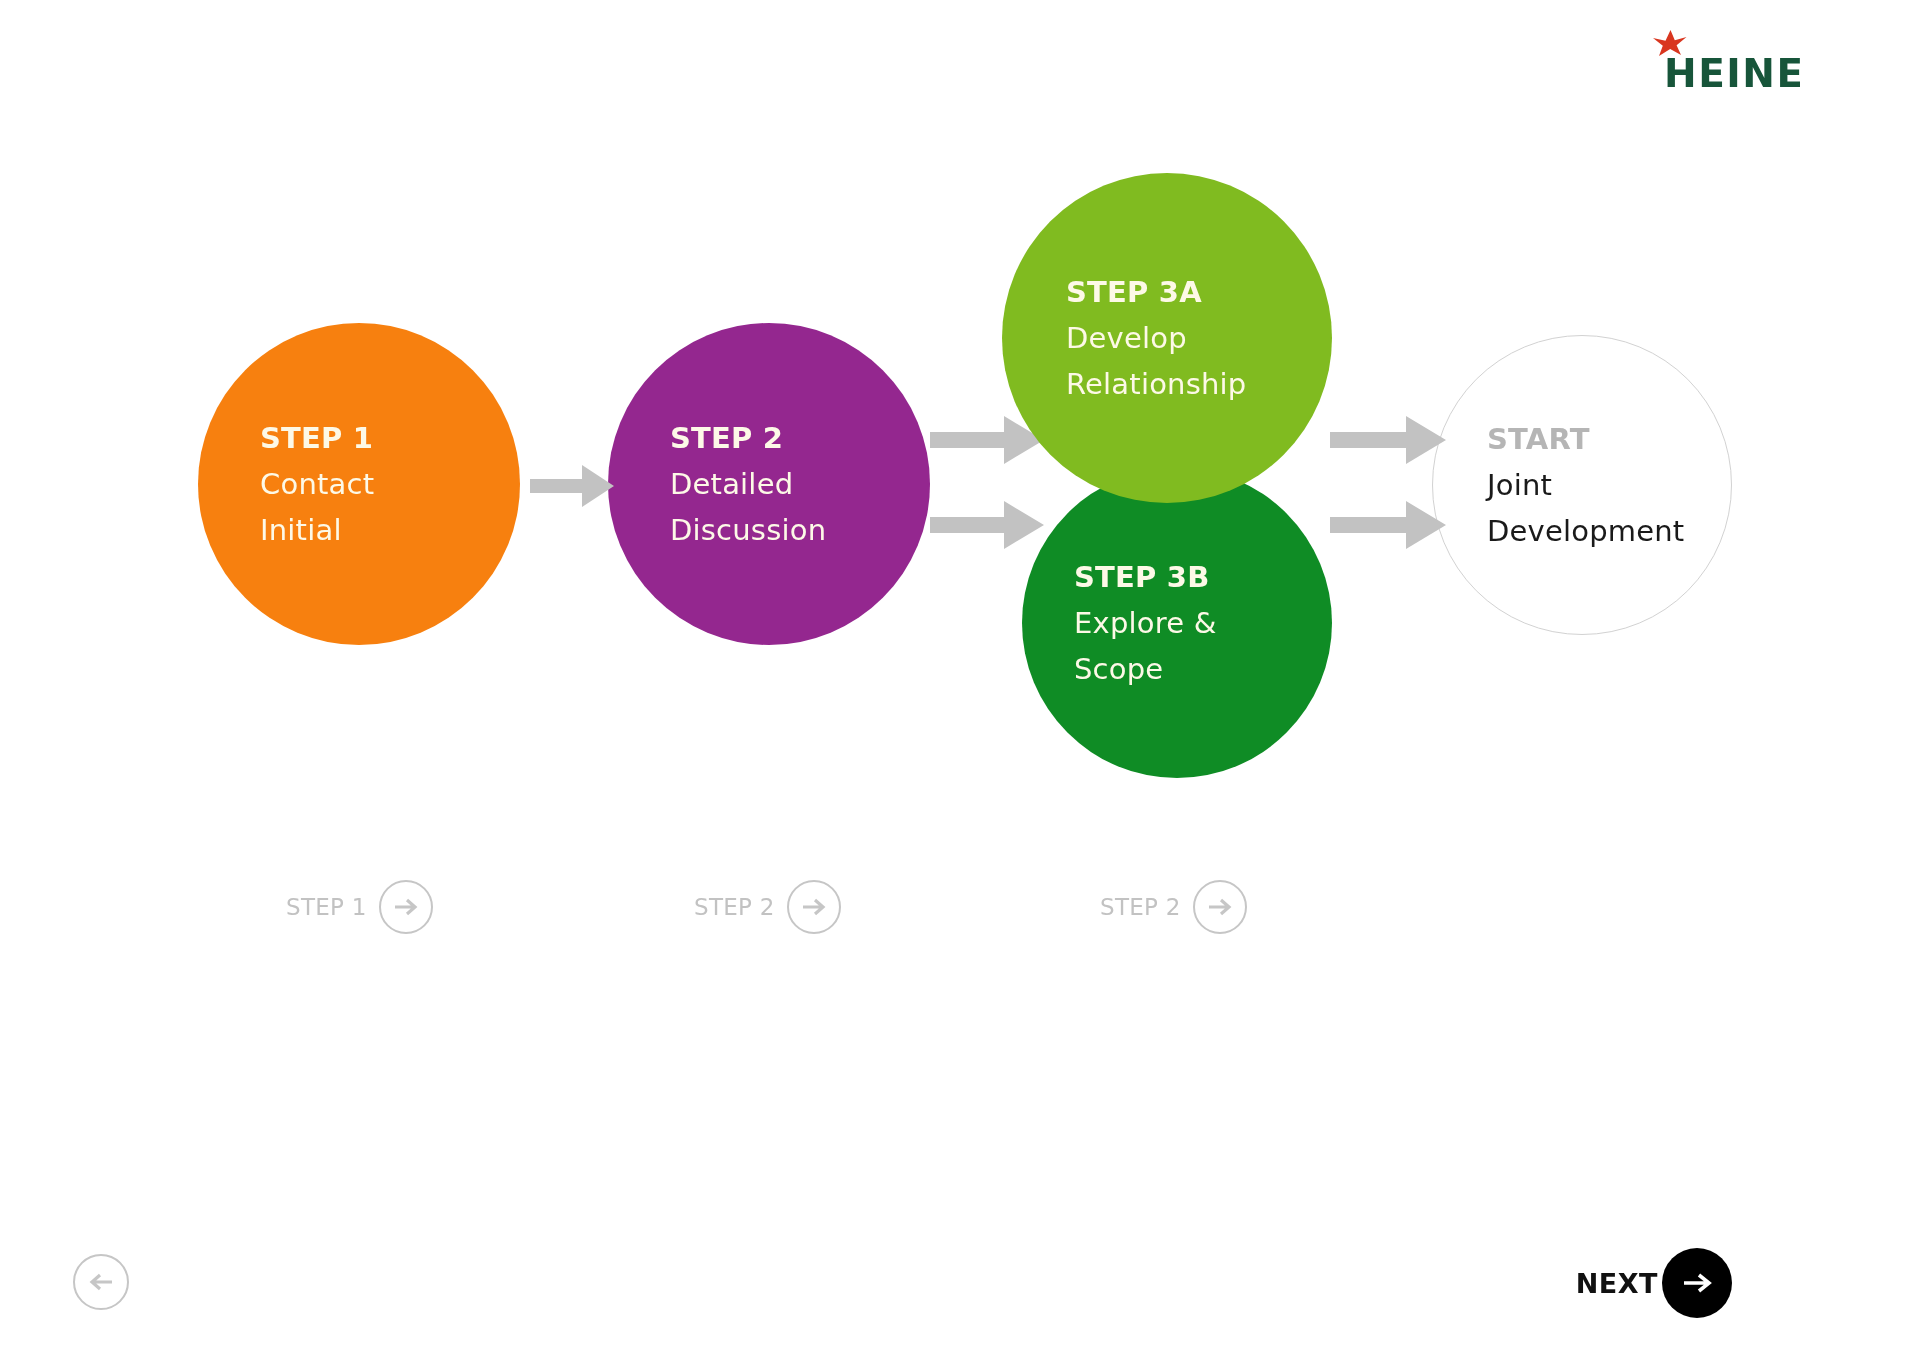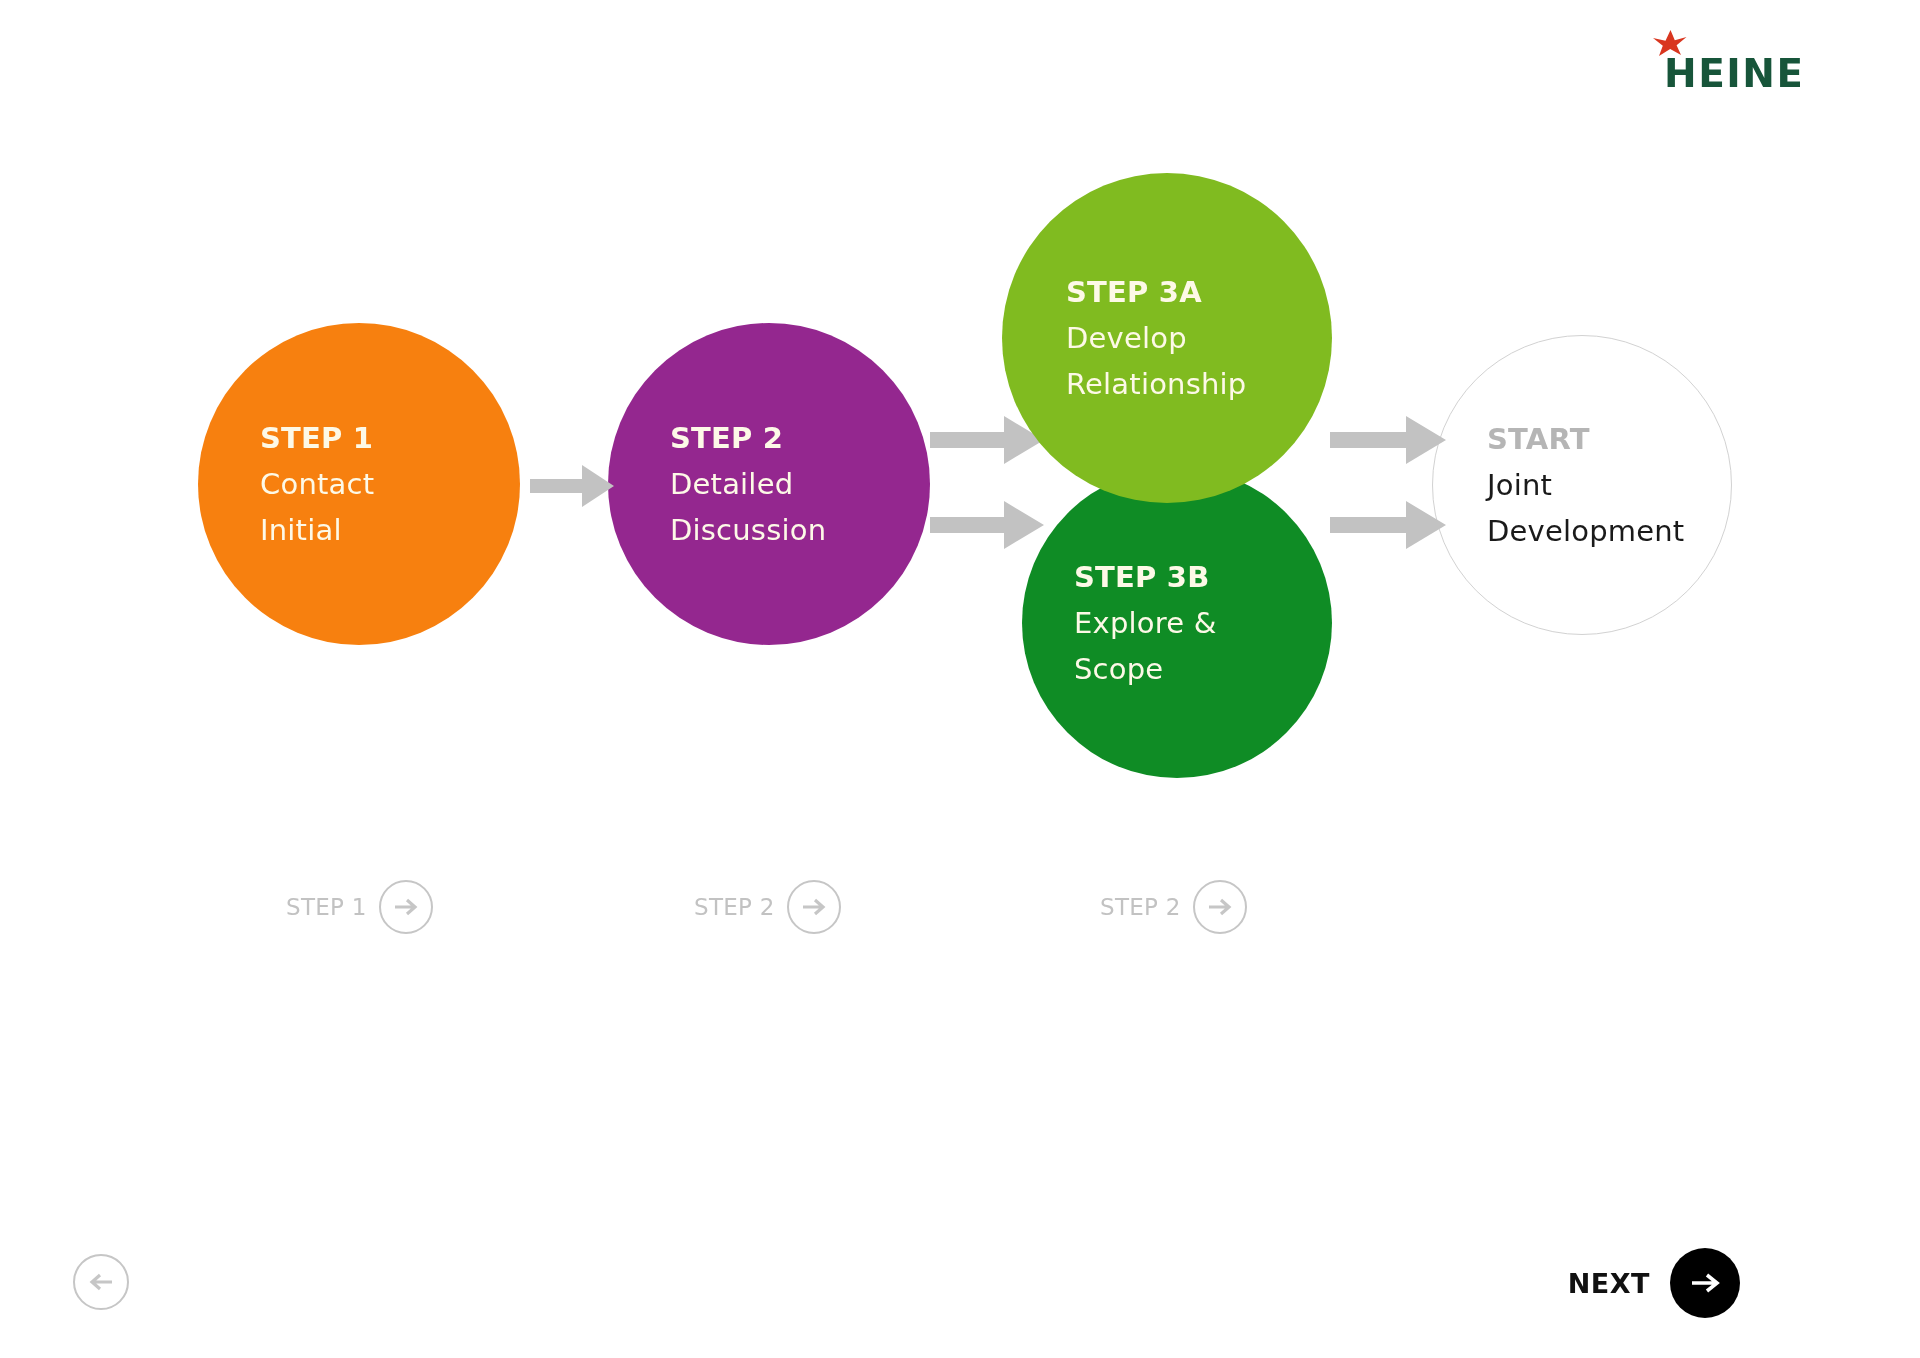--- a/index.html
+++ b/index.html
@@ -158,25 +158,25 @@
     height: 56px;
     border-radius: 50%;
     border: 2.5px solid #c6c6c6;
     box-sizing: border-box;
     display: flex;
     align-items: center;
     justify-content: center;
   }
   #next-nav {
     position: absolute;
-    right: 60px;
+    right: 68px;
     top: 1248px;
     display: flex;
     align-items: center;
-    gap: 20px;
+    gap: 4px;
     text-align: right;
   }
   #next-label {
     font-family: "DejaVu Sans", sans-serif;
     font-weight: bold;
     font-size: 27px;
     color: #111111;
     letter-spacing: 0.5px;
   }
   #next-button {

